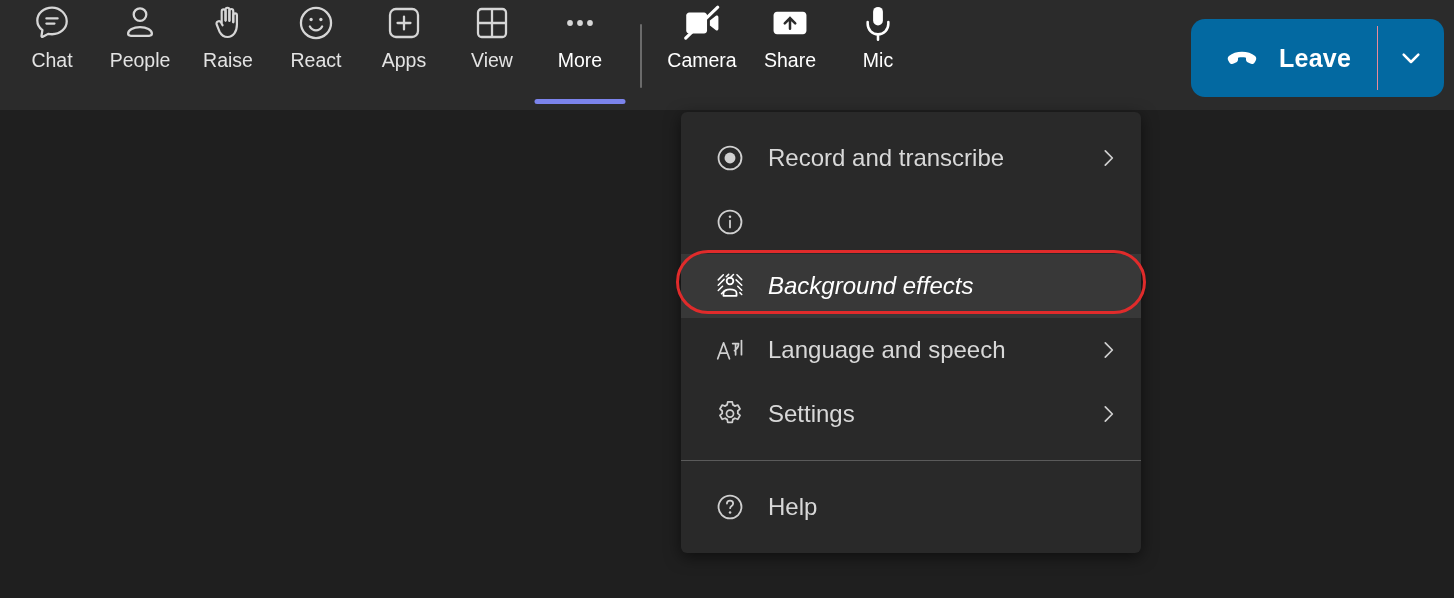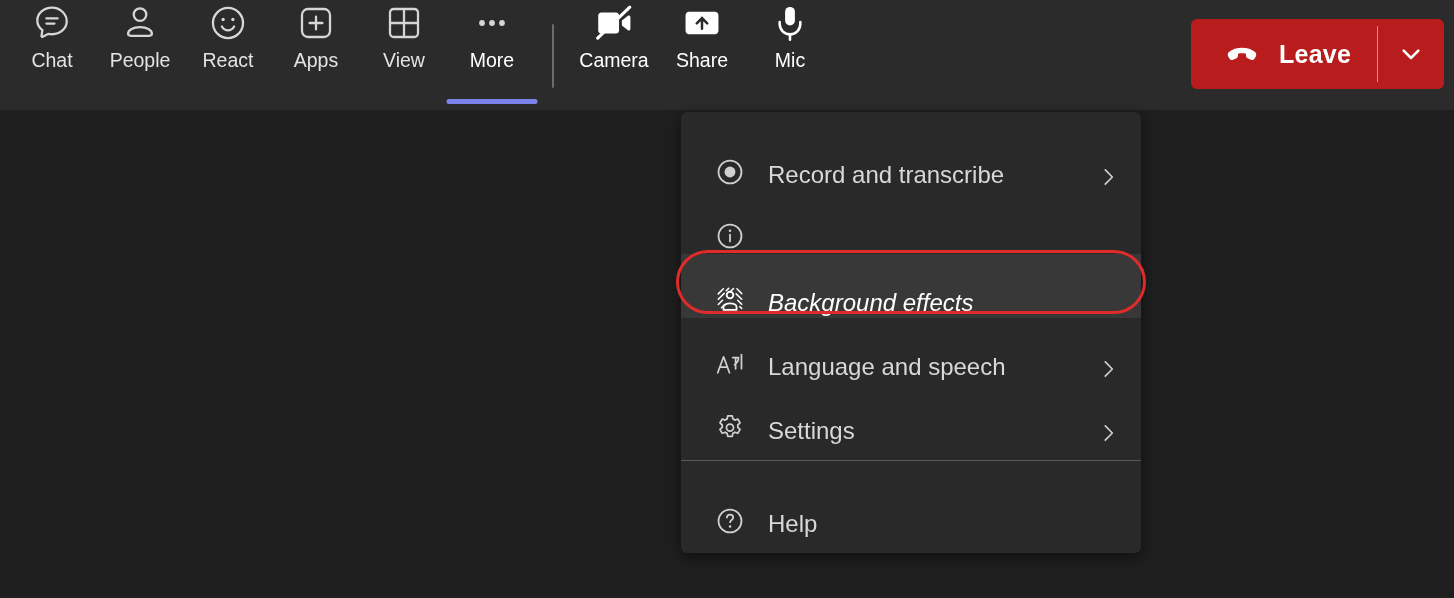--- a/index.html
+++ b/index.html
@@ -48,22 +48,22 @@
     margin:24px 16px 0 16px; border-radius:1px;
     align-self:flex-start;
   }
 
   .tb-item.media .tb-ico { color:#ffffff; }
   .tb-item.media .tb-lab { color:#ffffff; }
 
   
   #leave-wrap {
     position:absolute; right:10px; top:19px;
-    height:70px; display:flex; align-items:stretch;
-    background:#b91c1c; border-radius:6px; overflow:hidden;
+    height:78px; display:flex; align-items:stretch;
+    background:#0369a1; border-radius:14px; overflow:hidden;
   }
   #leave-main {
     display:flex; align-items:center; gap:18px;
     padding:0 26px 0 32px; cursor:pointer;
   }
   #leave-main .lv-lab {
     font-size:25px; font-weight:bold; color:#ffffff; letter-spacing:.2px;
   }
   #leave-divider { width:1px; background:#e98a99; margin:7px 0; }
   #leave-caret {
@@ -77,21 +77,21 @@
   
   #more-menu {
     position:absolute; left:681px; top:112px; width:460px;
     background:#292929;
     border-radius:6px;
     box-shadow:0 4px 16px rgba(0,0,0,.55);
     padding:14px 0 14px 0;
     z-index:5;
   }
   .mi {
-    height:64px; display:flex; align-items:flex-end;
+    height:64px; display:flex; align-items:center;
     padding-left:31px; padding-right:20px;
     cursor:pointer; position:relative;
   }
   .mi-ico {
     width:36px; height:36px; flex:0 0 36px;
     display:flex; align-items:center; justify-content:center;
     color:#d0d0d0;
   }
   .mi-lab {
     margin-left:20px; font-size:24px; color:#d8d8d8;
@@ -132,20 +132,31 @@
     <div class="tb-item">
       <span class="tb-ico">
         <svg width="42" height="42" viewBox="0 0 24 24" fill="none" stroke="currentColor" stroke-width="1.3">
           <circle cx="12" cy="7.2" r="3.6"></circle>
           <path d="M5.2 18.2c0-2.3 3-3.8 6.8-3.8s6.8 1.5 6.8 3.8c0 .9-.8 1.1-1.6 1.1H6.8c-.8 0-1.6-.2-1.6-1.1z" stroke-linejoin="round"></path>
         </svg>
       </span>
       <span class="tb-lab">People</span>
     </div>
 
+    <div class="tb-item">
+      <span class="tb-ico">
+        <svg width="42" height="42" viewBox="0 0 24 24" fill="none" stroke="currentColor" stroke-width="1.25" stroke-linecap="round" stroke-linejoin="round">
+          <path d="M8.4 11.6V5.3a1.1 1.1 0 0 1 2.2 0v5.3"></path>
+          <path d="M10.6 10.6V4.4a1.1 1.1 0 0 1 2.2 0v6.2"></path>
+          <path d="M12.8 10.8V5.1a1.1 1.1 0 0 1 2.2 0v6.3"></path>
+          <path d="M15 11.6V7.6a1.05 1.05 0 0 1 2.1 0v5.3c0 4.1-2.1 7.1-5.3 7.1-2.4 0-3.7-1.3-4.7-3.2L5.6 13c-.4-.8-.1-1.6.6-1.9.7-.3 1.5 0 1.9.7l.8 1.5"></path>
+        </svg>
+      </span>
+      <span class="tb-lab">Raise</span>
+    </div>
 
     <div class="tb-item">
       <span class="tb-ico">
         <svg width="42" height="42" viewBox="0 0 24 24" fill="none" stroke="currentColor" stroke-width="1.3">
           <circle cx="12" cy="12" r="8.6"></circle>
           <circle cx="9.2" cy="10" r=".95" fill="currentColor" stroke="none"></circle>
           <circle cx="14.8" cy="10" r=".95" fill="currentColor" stroke="none"></circle>
           <path d="M8.5 14c.8 1.4 2.1 2.2 3.5 2.2s2.7-.8 3.5-2.2" stroke-linecap="round"></path>
         </svg>
       </span>

